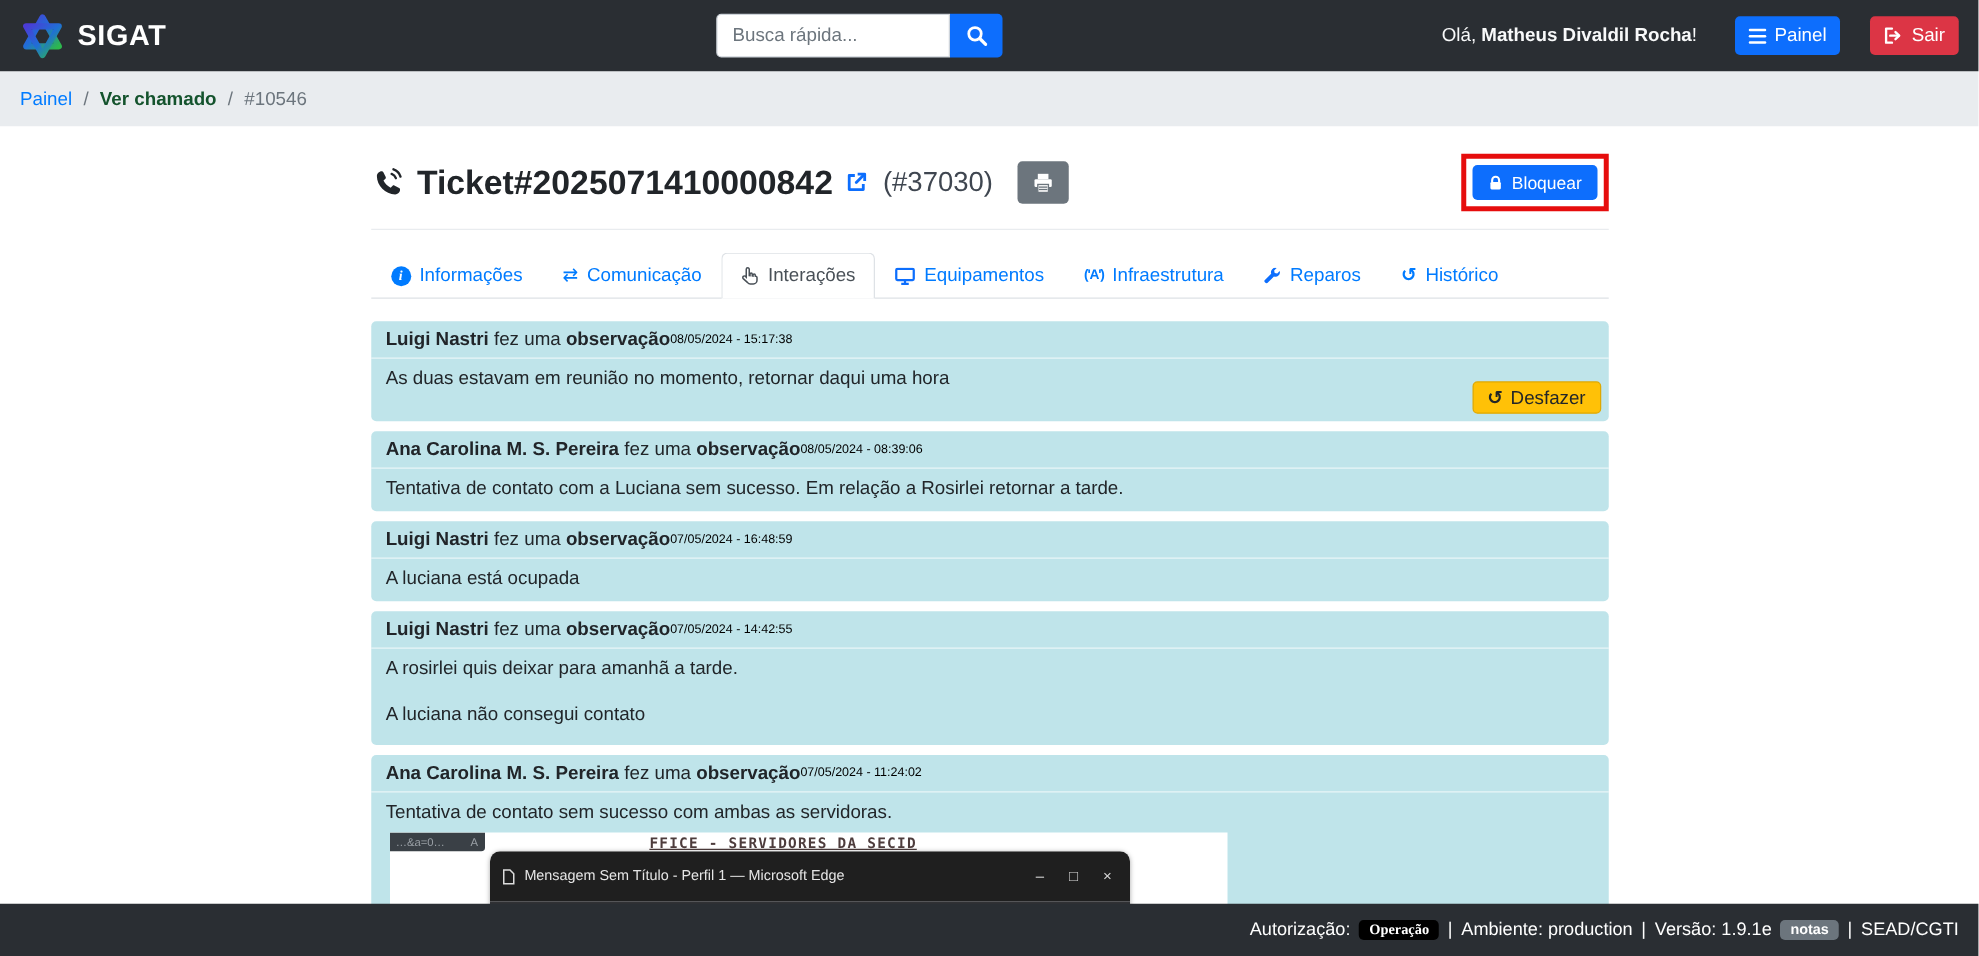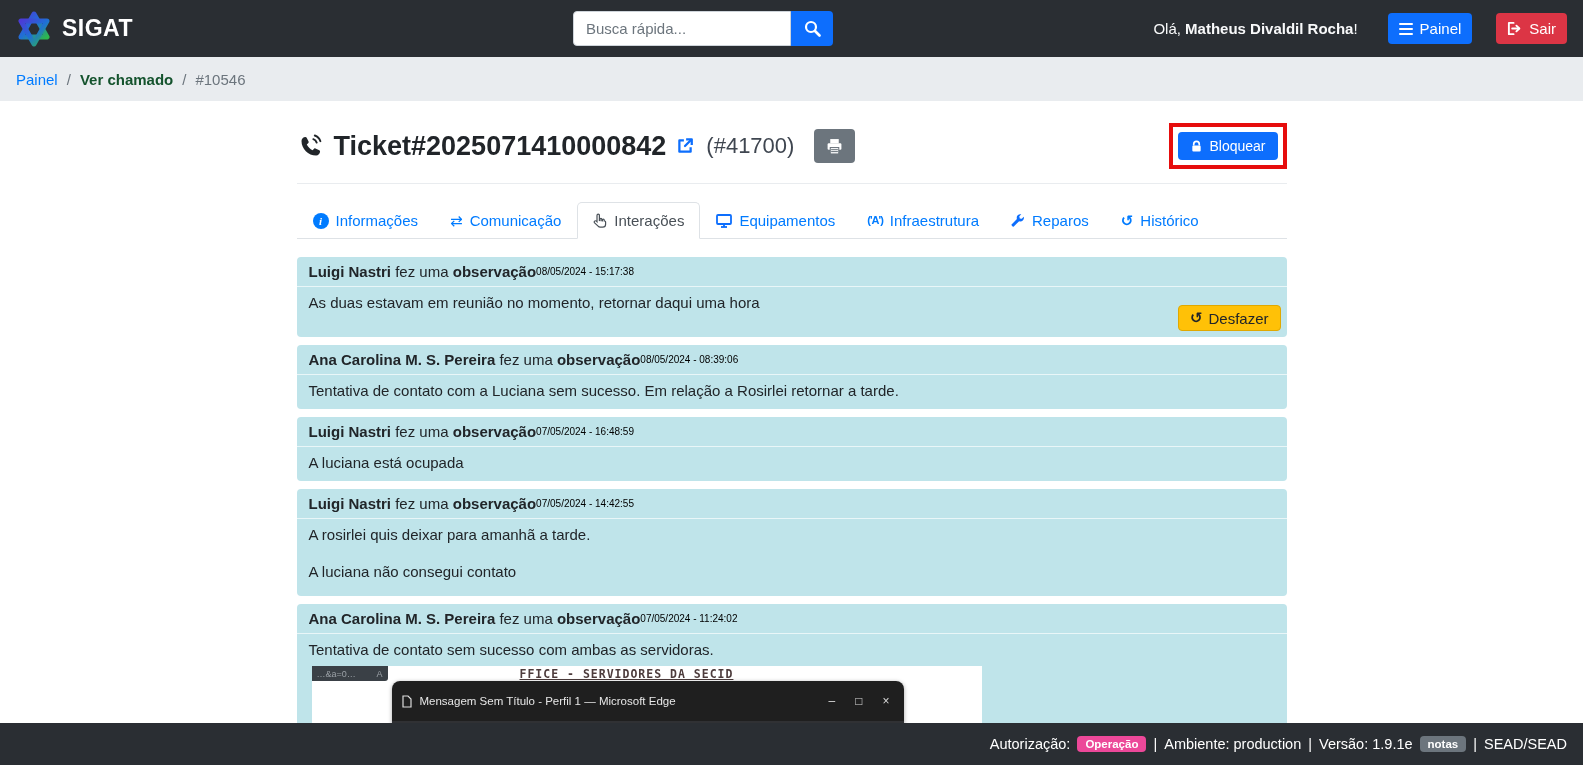--- a/index.html
+++ b/index.html
@@ -5,21 +5,21 @@
   * { margin:0; padding:0; box-sizing:border-box; }
   html,body { width:1583px; height:765px; }
   body { font-family:"Liberation Sans","DejaVu Sans",sans-serif; background:#fff; }
   .page { position:relative; width:1583px; height:765px; overflow:hidden; background:#fff; }
 
   
   .navbar { position:relative; height:57px; background:#2a2e33; display:flex; align-items:center; padding:0 16px; color:#fff; }
   .brand { display:flex; align-items:center; gap:10px; cursor:pointer;justify-content:space-between; }
   .brand-name { font-size:23px; font-weight:700; letter-spacing:.5px; color:#fff; }
   .search { position:absolute; left:573px; top:11px; display:flex; height:35px; }
-  .search input { width:218px; height:35px; border:1px solid #ced4da; border-radius:4px 0 0 4px; padding:0 12px; font-size:15px; color:#495057; outline:none; font-family:inherit; }
+  .search input { width:187px; height:35px; border:1px solid #ced4da; border-radius:4px 0 0 4px; padding:0 12px; font-size:15px; color:#495057; outline:none; font-family:inherit; }
   .search input::placeholder { color:#6c757d; }
   .search-btn { width:42px; height:35px; background:#0d6efd; border:none; border-radius:0 4px 4px 0; display:flex; align-items:center; justify-content:center; cursor:pointer; }
   .nav-right { margin-left:auto; display:flex; align-items:center; gap:24px; }
   .greeting { font-size:15px; margin-right:6px; color:#f8f9fa; }
   .btn { display:inline-flex; align-items:center; gap:7px; border:none; border-radius:4px; padding:7px 11px; font-size:15px; color:#fff; cursor:pointer; font-family:inherit; }
   .btn-primary { background:#0d6efd; }
   .btn-danger { background:#dc3545; }
   .burger { display:inline-flex; flex-direction:column; gap:3px; }
   .burger i { display:block; width:14px; height:2px; background:#fff; border-radius:1px; }
 
@@ -87,21 +87,21 @@
   .fmt { display:flex; align-items:center; width:90px; height:19px; border:1px solid #9ecae8; background:#fff; color:#222; font-size:11.5px; padding-left:5px; }
   .fmt-arrow { margin-left:auto; width:17px; height:100%; border-left:1px solid #9ecae8; background:linear-gradient(#eaf5fd,#bcdcf5); display:flex; align-items:center; justify-content:center; }
   .fmt-arrow::before { content:""; border:4px solid transparent; border-top:5px solid #4a86b8; margin-top:4px; }
   .help { margin-left:auto; width:15px; height:15px; border-radius:50%; background:#555; color:#fff; font-size:10.5px; font-weight:700; display:flex; align-items:center; justify-content:center; }
   .help::before { content:"?"; }
   .edge-to { height:30px; background:#fff; display:flex; align-items:center; gap:10px; padding:2px 9px; font-size:12px; color:#444; }
 
   
   .footer { position:absolute; left:0; bottom:0; width:100%; height:42px; background:#2a2e33; display:flex; align-items:center; justify-content:flex-end; gap:7px; padding:0 16px; color:#fff; font-size:14.5px; z-index:10; }
   .badge { border-radius:4px; padding:2px 8px; font-size:11.5px; font-weight:700; color:#fff; }
-  .badge-blue { background:#ec4899; }
+  .badge-blue { background:#000000;font-family:Liberation Serif, serif; }
   .badge-gray { background:#6c757d; cursor:pointer; }
 
   svg { display:block; }
 </style>
 </head>
 <body>
 
 <div class="page">
 
   <header class="navbar">
@@ -181,21 +181,21 @@
         </svg>
       </span>
       <h1 class="ticket-title">Ticket#2025071410000842</h1>
       <span>
         <svg width="18" height="18" viewBox="0 0 16 16">
             <path d="M7 3H3v10h10V9" fill="none" stroke="#0d6efd" stroke-width="2" stroke-linejoin="round"></path>
             <path d="M9 2h5v5" fill="none" stroke="#0d6efd" stroke-width="2" stroke-linejoin="round"></path>
             <line x1="8" y1="8" x2="13.3" y2="2.7" stroke="#0d6efd" stroke-width="2" stroke-linecap="round"></line>
           </svg>
       </span>
-      <span class="ticket-sub">(#41700)</span>
+      <span class="ticket-sub">(#37030)</span>
       <button class="print-btn">
         <span>
           <svg width="17" height="17" viewBox="0 0 16 16">
               <rect x="4" y="1" width="8" height="4" fill="#fff"></rect>
               <rect x="1.5" y="5" width="13" height="6" rx="1" fill="#fff"></rect>
               <rect x="4" y="9" width="8" height="6" fill="#fff" stroke="#6c757d" stroke-width="1"></rect>
               <rect x="4.8" y="10.5" width="6.4" height="1" fill="#6c757d"></rect>
               <rect x="4.8" y="12.3" width="6.4" height="1" fill="#6c757d"></rect>
             </svg>
         </span>
@@ -390,16 +390,16 @@
 
   <footer class="footer">
     <span>Autorização:</span>
     <span class="badge badge-blue">Operação</span>
     <span>|</span>
     <span>Ambiente: production</span>
     <span>|</span>
     <span>Versão: 1.9.1e</span>
     <span class="badge badge-gray">notas</span>
     <span>|</span>
-    <span>SEAD/SEAD</span>
+    <span>SEAD/CGTI</span>
   </footer>
 
 </div>
 
 </body></html>

